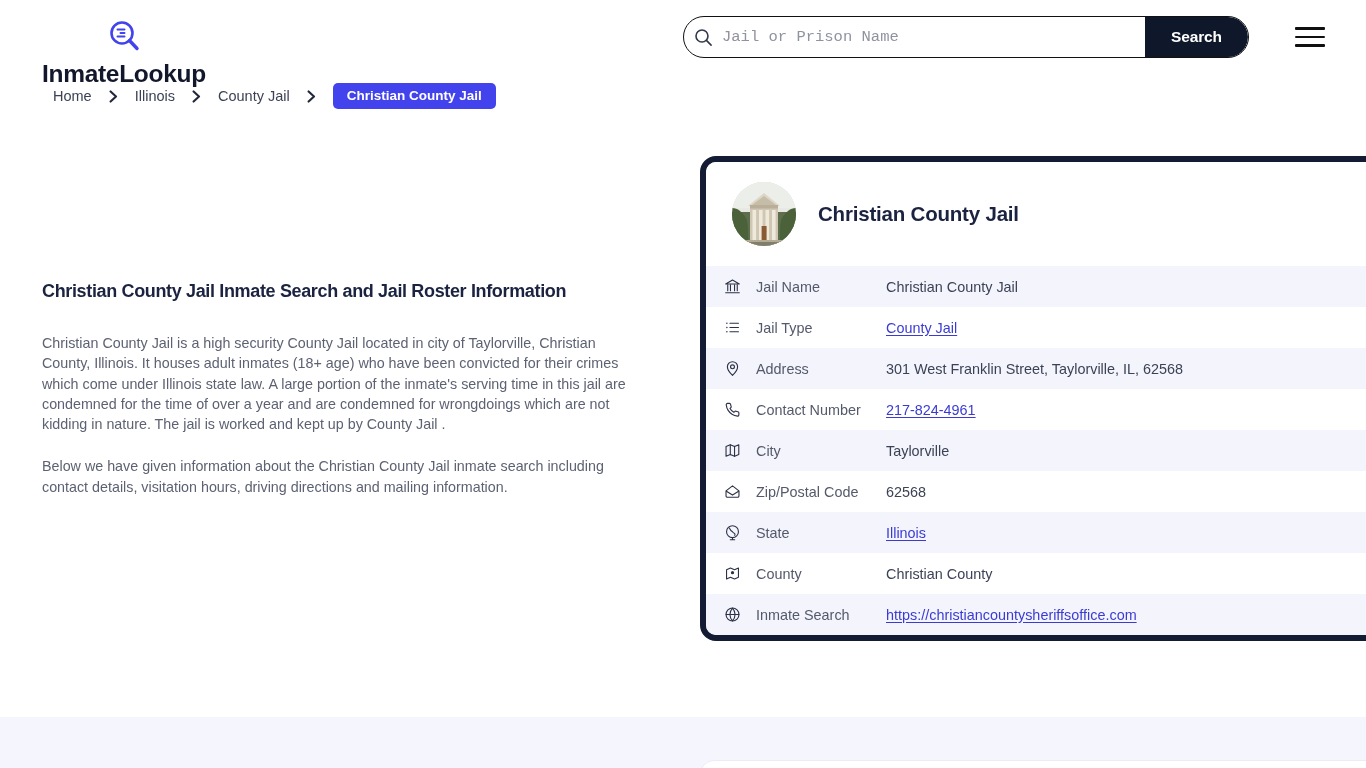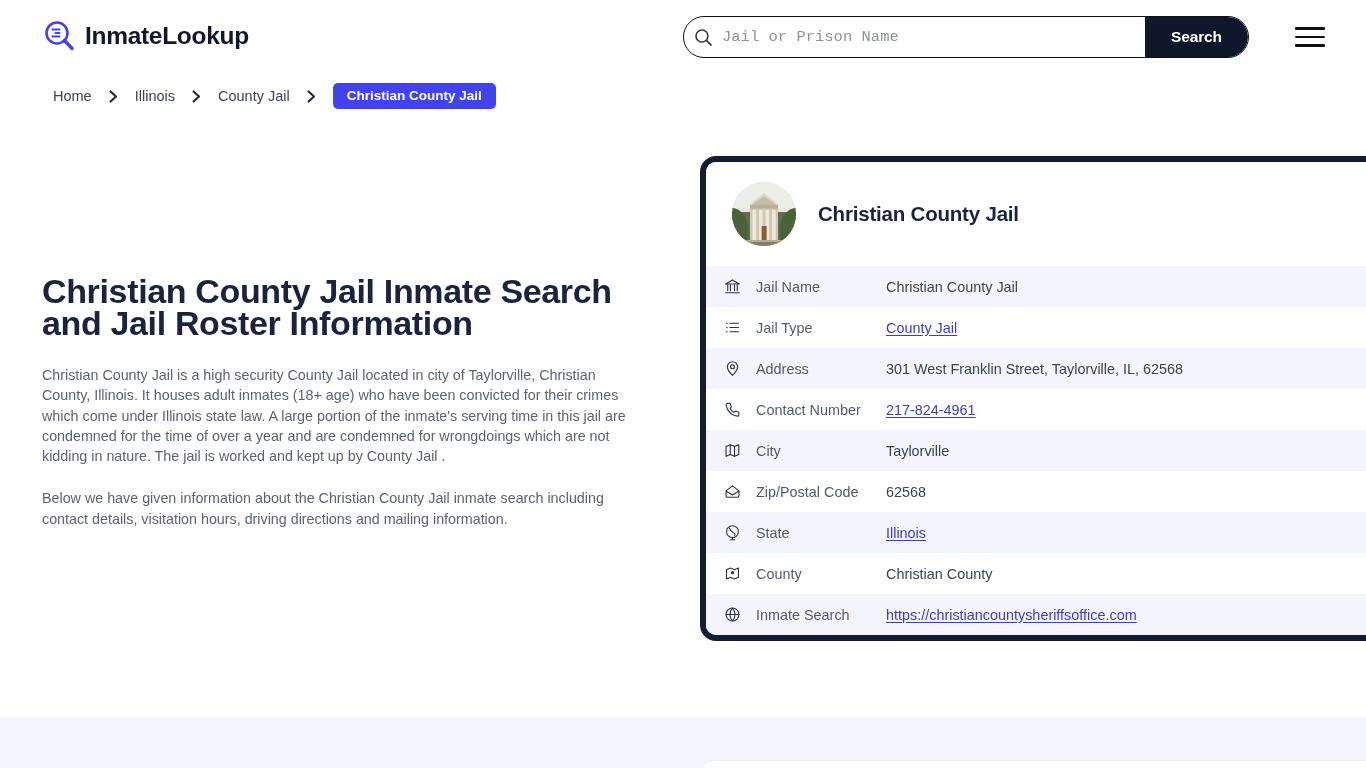--- a/index.html
+++ b/index.html
@@ -29,20 +29,21 @@
     background: #ffffff;
   }
 
   .logo {
     position: absolute;
     left: 42px; top: 19px;
     display: flex;
     align-items: center;
     gap: 9px;
     cursor: pointer;
+    flex-direction: column;
   }
   .logo-mark { width: 34px; height: 34px; position: relative; display:block; }
   .logo-text {
     font-size: 24.5px;
     font-weight: 700;
     letter-spacing: -0.3px;
     color: #12172b;
     line-height: 1;
     white-space: nowrap;
   }
@@ -138,21 +139,21 @@
     cursor: pointer;
   }
 
   
   .left-col {
     position: absolute;
     left: 42px; top: 275px;
     width: 592px;
   }
   .page-title {
-    font-size: 34px;
+    font-size: 18px;
     line-height: 32px;
     font-weight: 700;
     color: #1b2340;
     letter-spacing: -0.35px;
     margin-bottom: 26px;
   }
   .body-para {
     font-size: 14.3px;
     line-height: 20.3px;
     color: #5d6273;

